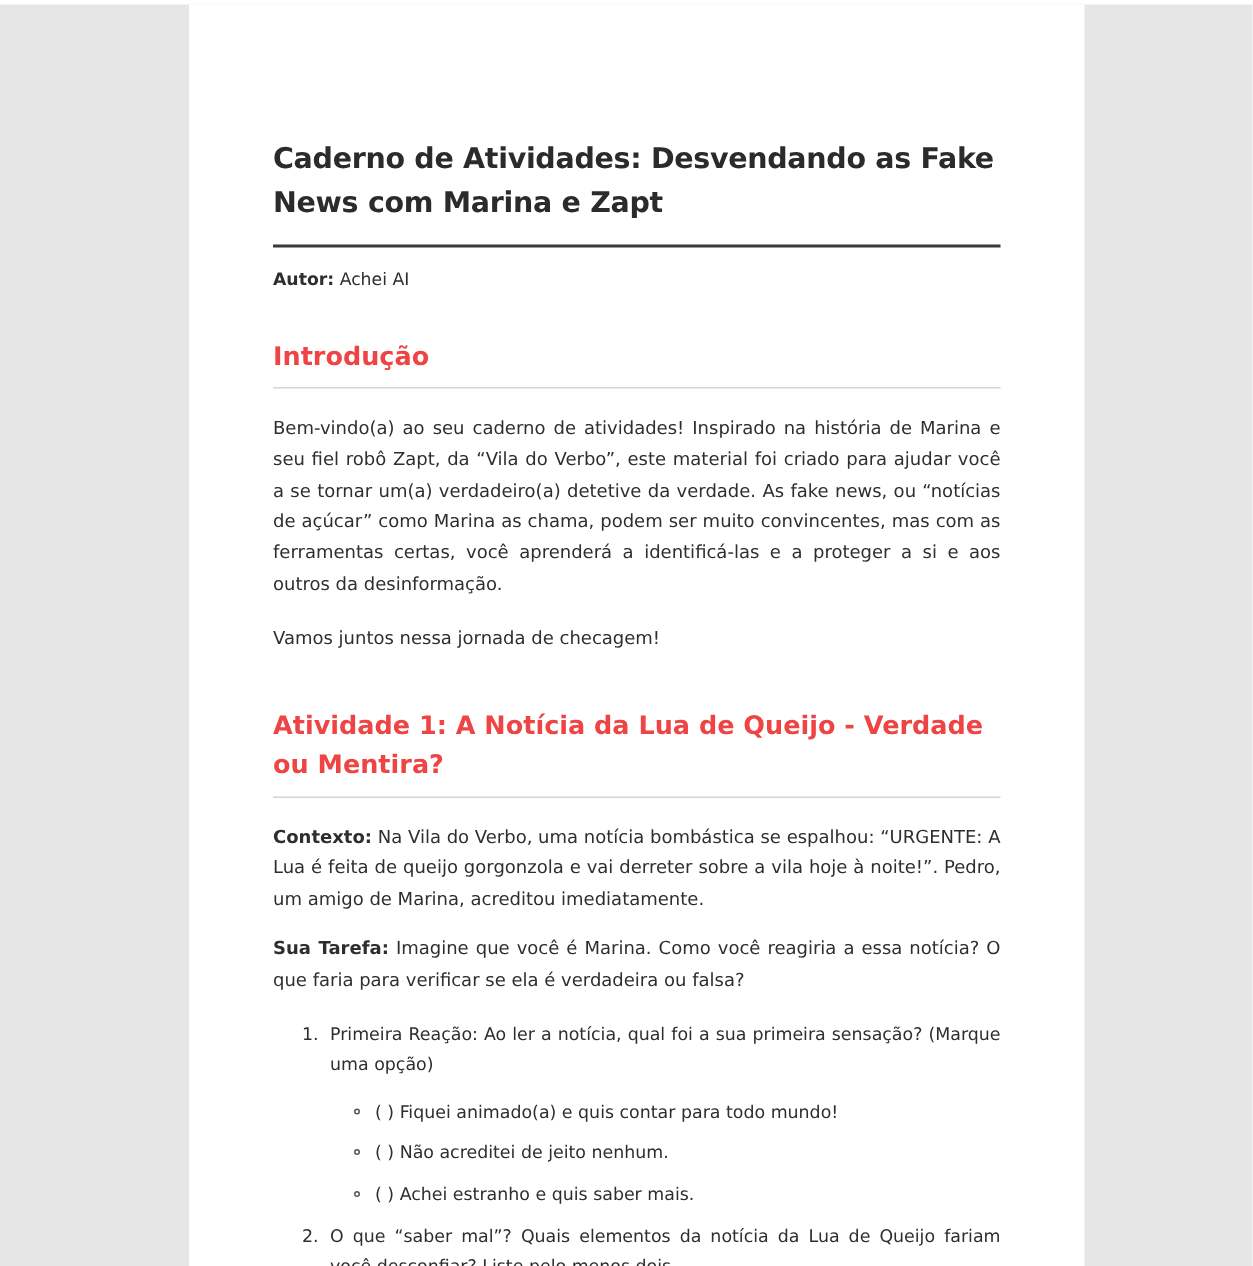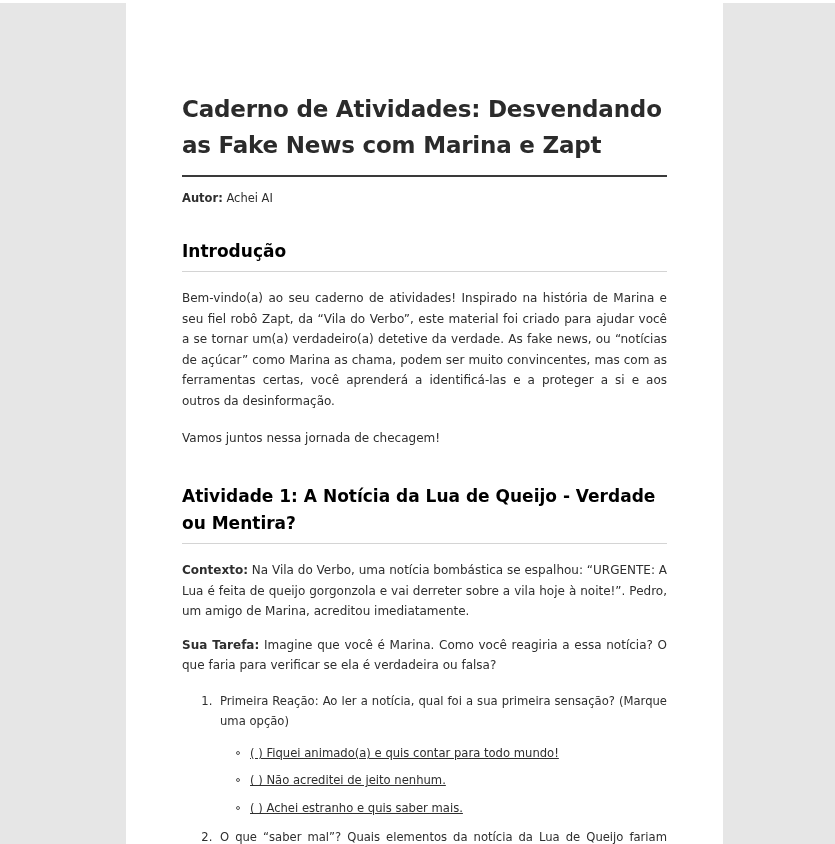--- a/index.html
+++ b/index.html
@@ -32,21 +32,21 @@
     box-sizing: border-box;
   }
   .content {
     position: absolute;
     left: 56px;
     top: 0;
     width: 485px;
   }
   
   .doc-title {
-    font-size: 23px;
+    font-size: 19px;
     font-weight: bold;
     color: #2b2b2b;
     line-height: 1.55;
     letter-spacing: -0.2px;
     margin: 0;
     padding-top: 89px;
   }
   .rule-strong {
     border: none;
     border-top: 2px solid #3a3a3a;
@@ -63,21 +63,21 @@
     margin: 13px 0 0 0;
     line-height: 1.5;
   }
   .author-line b {
     font-weight: bold;
   }
   
   h2.section-heading {
     font-size: 17px;
     font-weight: bold;
-    color: #000000;
+    color: #ef4444;
     line-height: 1.55;
     margin: 30px 0 0 0;
   }
   h2.section-heading.activity {
     margin-top: 35px;
   }
   
   p.body-text {
     font-size: 12px;
     color: #2e2e2e;
@@ -108,21 +108,20 @@
     margin-top: 0;
   }
   ol.num-list > li b {
     font-weight: normal;
   }
   
   ul.sub-list {
     list-style: none;
     margin: 12px 0 0 0;
     padding-left: 16px;
-    text-decoration: underline;
   }
   ul.sub-list > li {
     position: relative;
     padding-left: 14px;
     margin-top: 9px;
     text-align: left;
     line-height: 1.6;
   }
   ul.sub-list > li:first-child {
     margin-top: 0;

